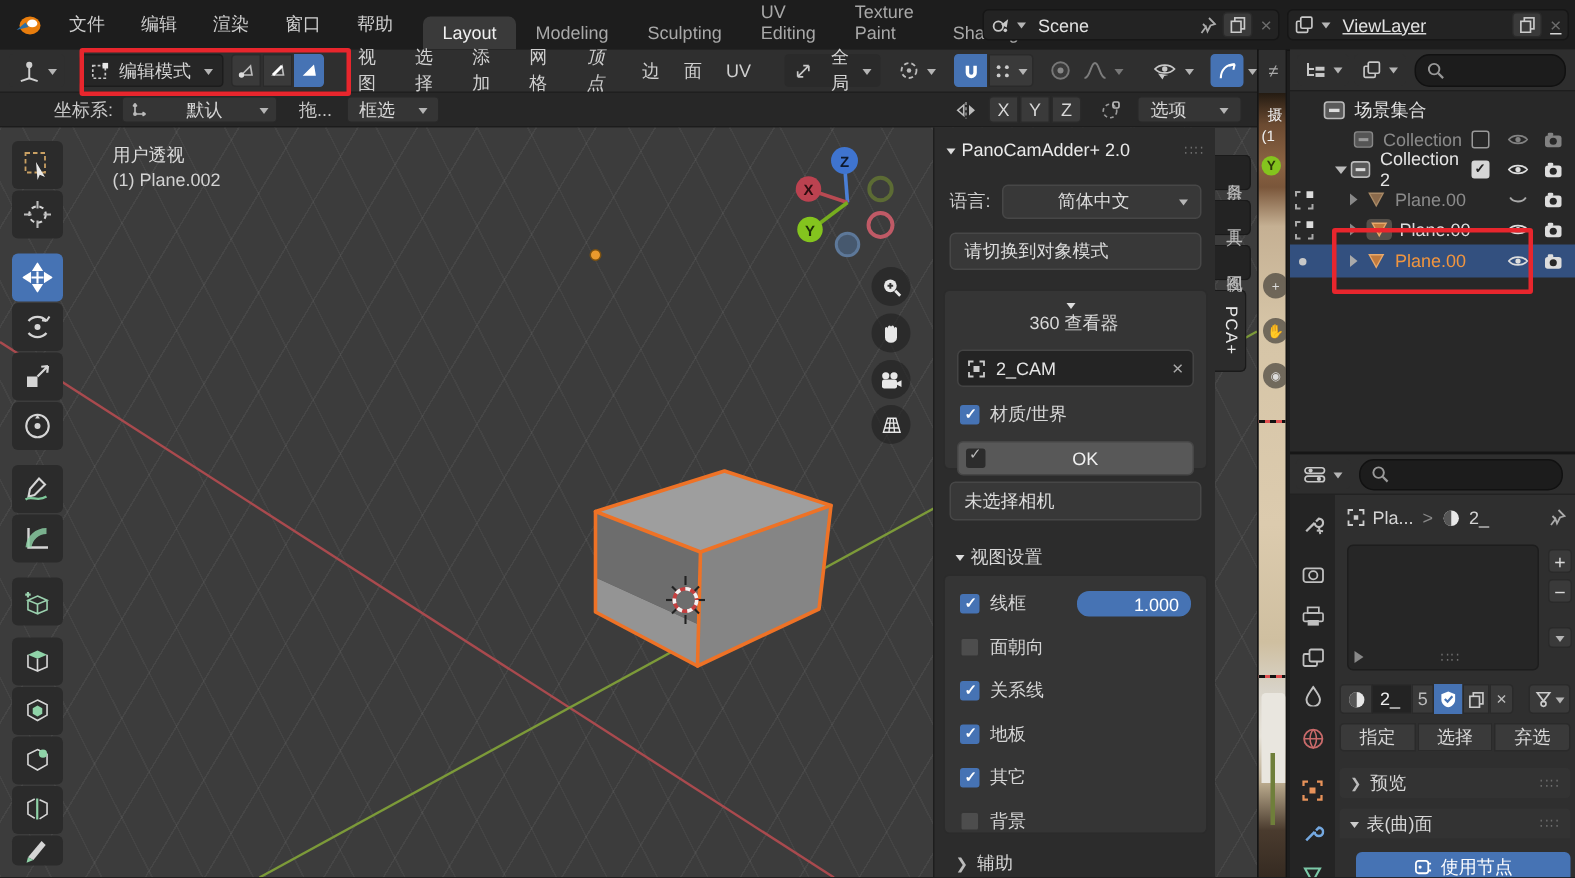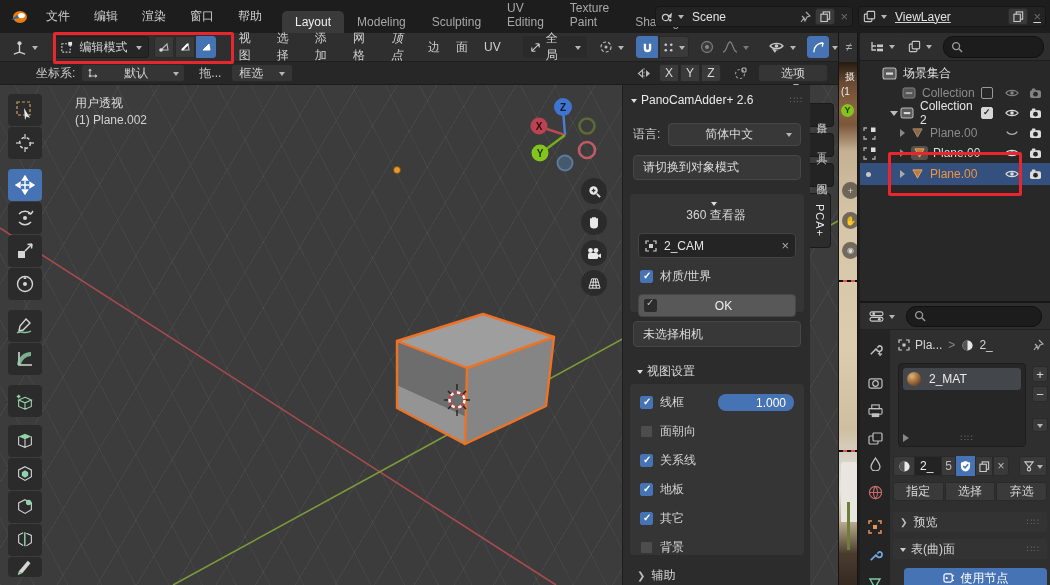--- a/index.html
+++ b/index.html
@@ -152,21 +152,21 @@
       <span class="menu-item" style="padding:0 9px;font-style:italic;">顶点</span>
       <span class="menu-item" style="padding:0 8px;">边</span>
       <span class="menu-item" style="padding:0 8px;">面</span>
       <span class="menu-item" style="padding:0 8px;">UV</span>
     </div>
 
     <div class="row" style="margin-left:14px;background:#2a2a2a;border-radius:3px;height:22px;padding:0 6px;">
       <svg width="13" height="13" viewBox="0 0 14 14">
           <path d="M3 11 L11 3 M11 3 L7 3 M11 3 L11 7 M3 11 L3 7 M3 11 L7 11" stroke="#c8c8c8" stroke-width="1.2" fill="none"></path>
         </svg>
-      <span style="margin:0 4px;">全局</span>
+      <span style="margin:0 4px;text-align:right;">全局</span>
       <span class="cv"></span>
     </div>
     <div class="row" style="margin-left:8px;height:22px;padding:0 4px;">
       <svg width="14" height="14" viewBox="0 0 14 14">
           <circle cx="7" cy="7" r="5" fill="none" stroke="#bbb" stroke-width="1.2" stroke-dasharray="3 2"></circle>
           <circle cx="7" cy="7" r="1.5" fill="#bbb"></circle>
         </svg>
       <span class="cv"></span>
     </div>
     <div class="row" style="margin-left:8px;">
@@ -243,21 +243,21 @@
     </span>
     <span class="btn" style="width:20px;height:18px;border-radius:3px 0 0 3px;">X</span>
     <span class="btn" style="width:20px;height:18px;border-radius:0;margin-left:1px;">Y</span>
     <span class="btn" style="width:20px;height:18px;border-radius:0 3px 3px 0;margin-left:1px;">Z</span>
     <span style="margin:0 10px 0 12px;">
       <svg width="15" height="15" viewBox="0 0 15 15">
           <circle cx="7" cy="8" r="4.5" fill="none" stroke="#999" stroke-width="1.1" stroke-dasharray="2.5 2"></circle>
           <rect x="9" y="2" width="4" height="4" rx="1" fill="none" stroke="#bbb" stroke-width="1.1"></rect>
         </svg>
     </span>
-    <div class="row" style="width:70px;height:18px;background:#353535;border:1px solid #282828;border-radius:3px;padding:0 8px;margin-right:10px;box-sizing:border-box;flex-direction:column;">
+    <div class="row" style="width:70px;height:18px;background:#353535;border:1px solid #282828;border-radius:3px;padding:0 8px;margin-right:10px;box-sizing:border-box;">
       <span style="flex:1;">选项</span>
       <span class="cv"></span>
     </div>
   </div>
 
   <div class="abs" style="left:0;top:85px;width:838px;height:500px;overflow:hidden;
        background:
         repeating-linear-gradient(121deg, rgba(255,255,255,0.05) 0 1px, transparent 1px 34px),
         repeating-linear-gradient(63deg, rgba(255,255,255,0.045) 0 1px, transparent 1px 30px),
         #3c3c3c;">
@@ -439,21 +439,21 @@
       <div class="vtab" style="margin-bottom:6px;">条目</div>
       <div class="vtab" style="margin-bottom:6px;">工具</div>
       <div class="vtab" style="margin-bottom:6px;">视图</div>
       <div class="vtab active">PCA+</div>
     </div>
   </div>
 
   <div class="abs" style="left:622px;top:85px;width:188px;height:500px;background:#2c2c2c;border-left:1px solid #1e1e1e;box-sizing:border-box;overflow:hidden;">
     <div class="abs row" style="left:8px;top:8px;width:172px;">
       <span class="cv" style="margin:0 4px 0 0;border-top-color:#ddd;"></span>
-      <span style="flex:1;color:#eaeaea;">PanoCamAdder+ 2.6</span>
+      <span style="flex:1;color:#eaeaea;">PanoCamAdder+ 2.0</span>
       <span class="grip">∷∷</span>
     </div>
     <div class="abs row" style="left:10px;top:38px;width:168px;">
       <span style="color:#cfcfcf;">语言:</span>
       <div class="row flat" style="flex:1;height:21px;margin-left:8px;padding:0 8px;">
         <span style="flex:1;text-align:center;">简体中文</span>
         <span class="cv"></span>
       </div>
     </div>
     <div class="abs row flat" style="left:10px;top:70px;width:168px;height:25px;box-sizing:border-box;justify-content:flex-start;display:flex;align-items:center;">
@@ -809,24 +809,20 @@
           </span>
         <span style="margin-left:5px;flex:1;">2_</span>
         <span>
             <svg width="12" height="12" viewBox="0 0 12 12">
               <path d="M7 1 L11 5 L8 6 L6 10 L5 7 L2 11 M5 7 L3 5 Z" fill="none" stroke="#aaa" stroke-width="1.2"></path>
             </svg>
           </span>
       </div>
 
       <div class="abs" style="left:8px;top:33px;width:128px;height:84px;background:#262626;border:1px solid #1d1d1d;border-radius:4px;box-sizing:border-box;">
-        <div class="row" style="margin:4px;height:22px;background:#43474c;border-radius:3px;padding:0 4px;">
-          <span style="width:14px;height:14px;border-radius:50%;background:radial-gradient(circle at 35% 30%, #e0b377, #8a5a2e 60%, #4a2f16);"></span>
-          <span style="margin-left:8px;color:#ececec;">2_MAT</span>
-        </div>
         <div class="row" style="position:absolute;left:4px;bottom:3px;width:118px;">
           <span style="width:0;height:0;border:4px solid transparent;border-left:6px solid #888;"></span>
           <span class="grip" style="flex:1;text-align:center;">∷∷</span>
         </div>
       </div>
       <span class="btn" style="position:absolute;left:142px;top:36px;width:16px;height:16px;font-size:13px;">+</span>
       <span class="btn" style="position:absolute;left:142px;top:56px;width:16px;height:16px;font-size:13px;">−</span>
       <span class="btn" style="position:absolute;left:142px;top:88px;width:16px;height:14px;">
           <span class="cv" style="margin:0;"></span>
         </span>

